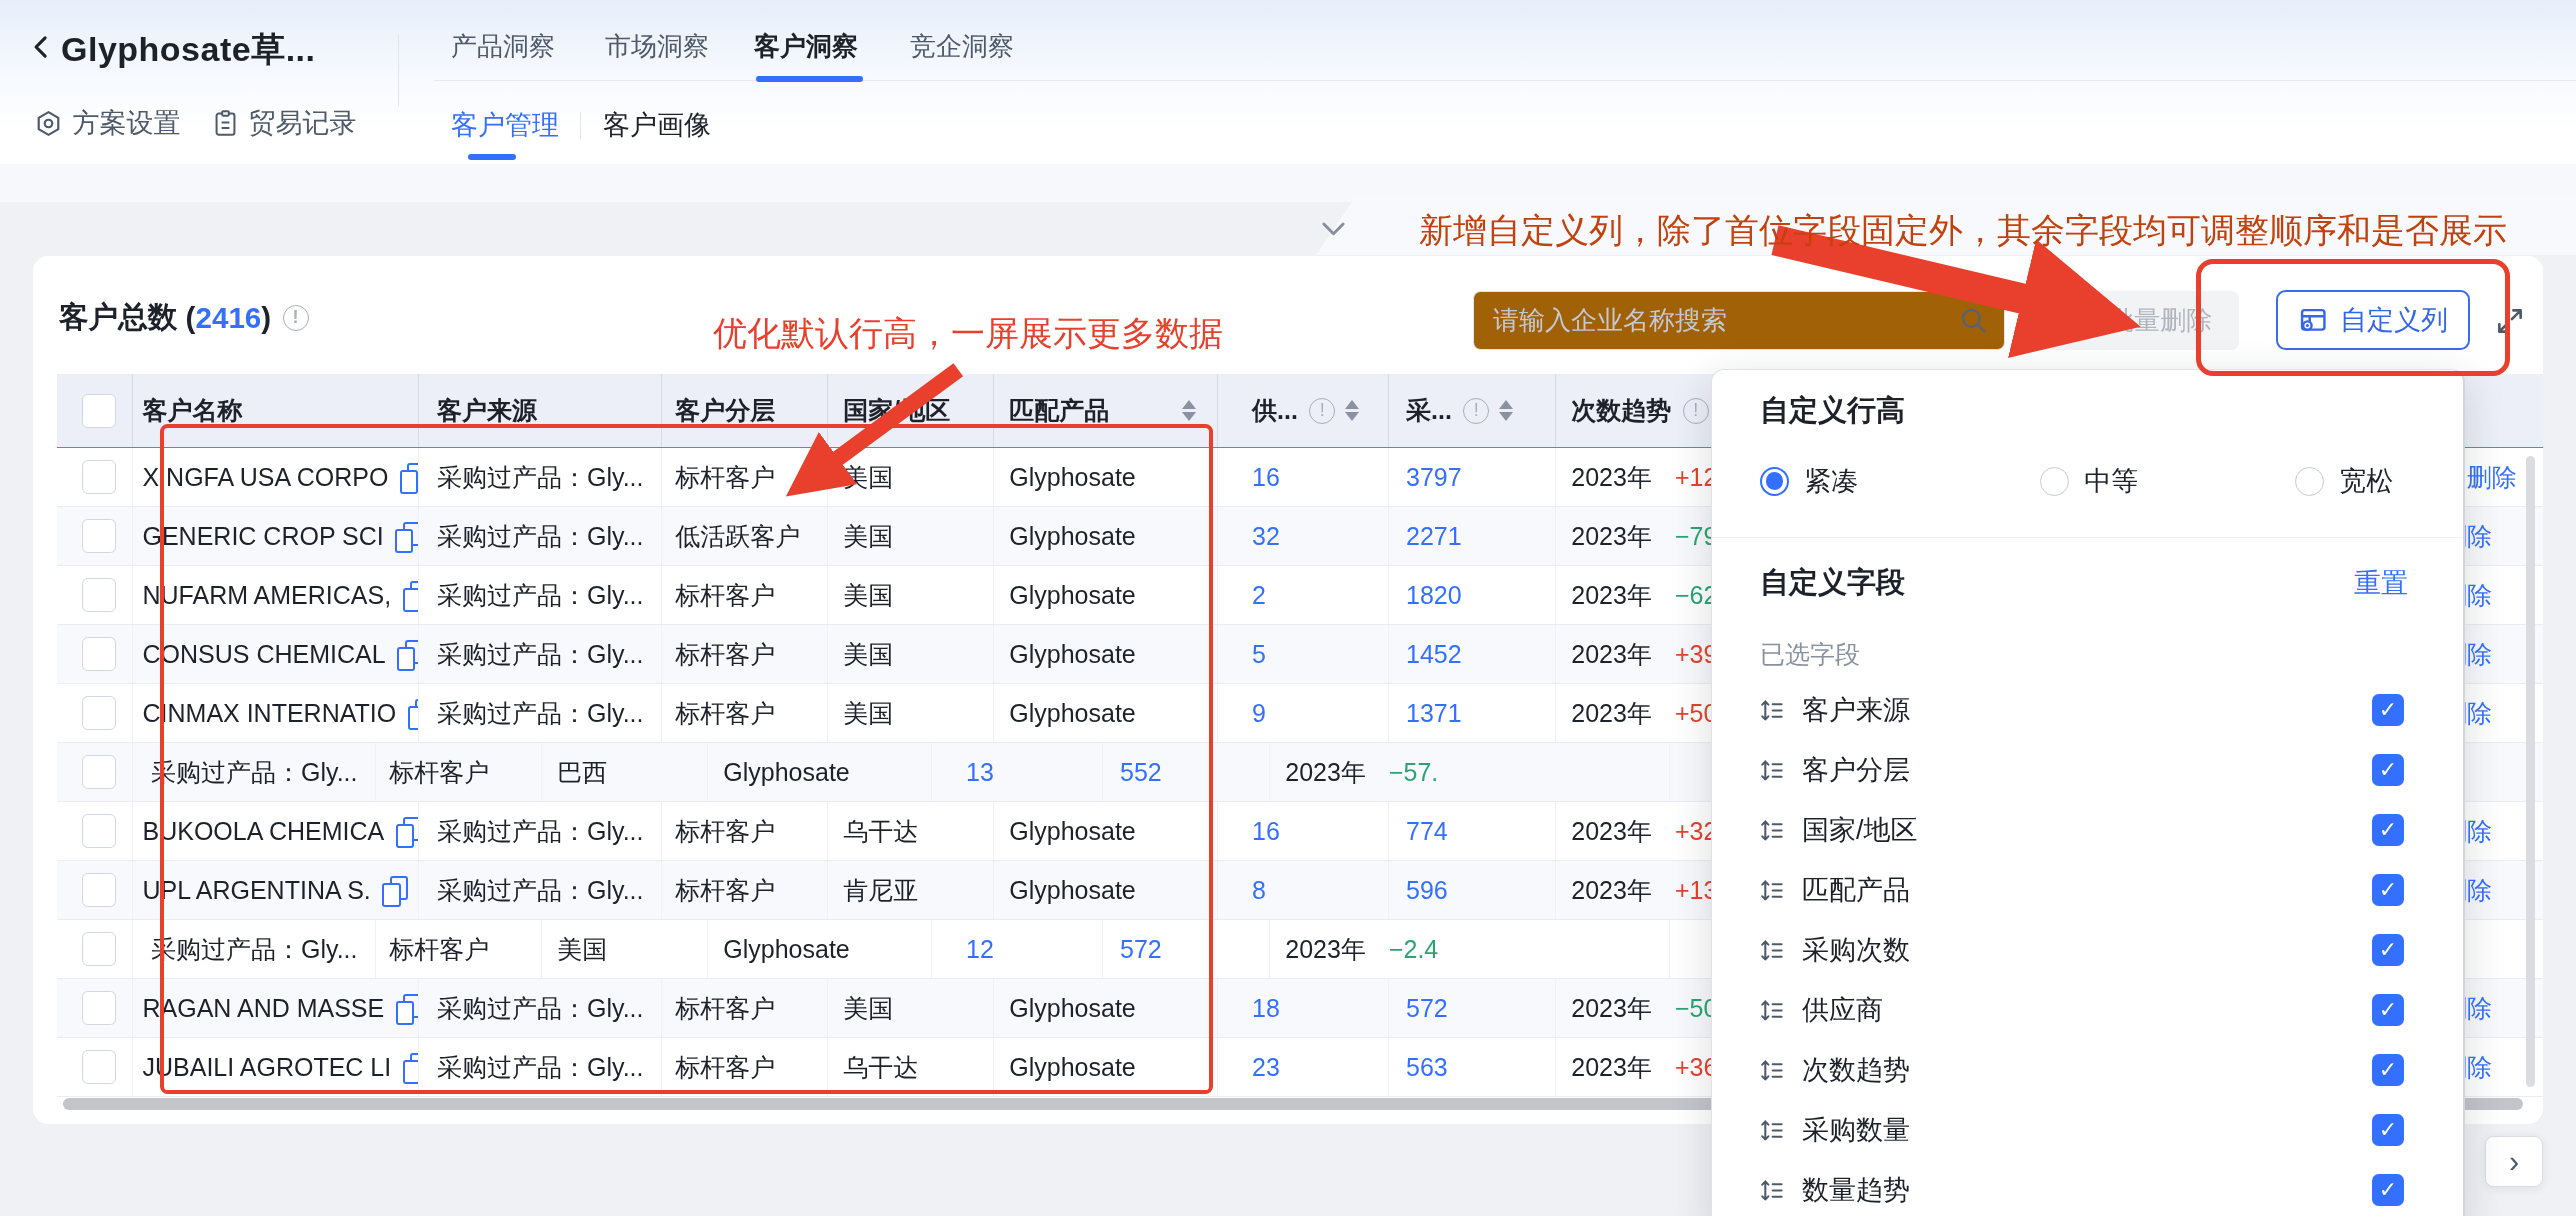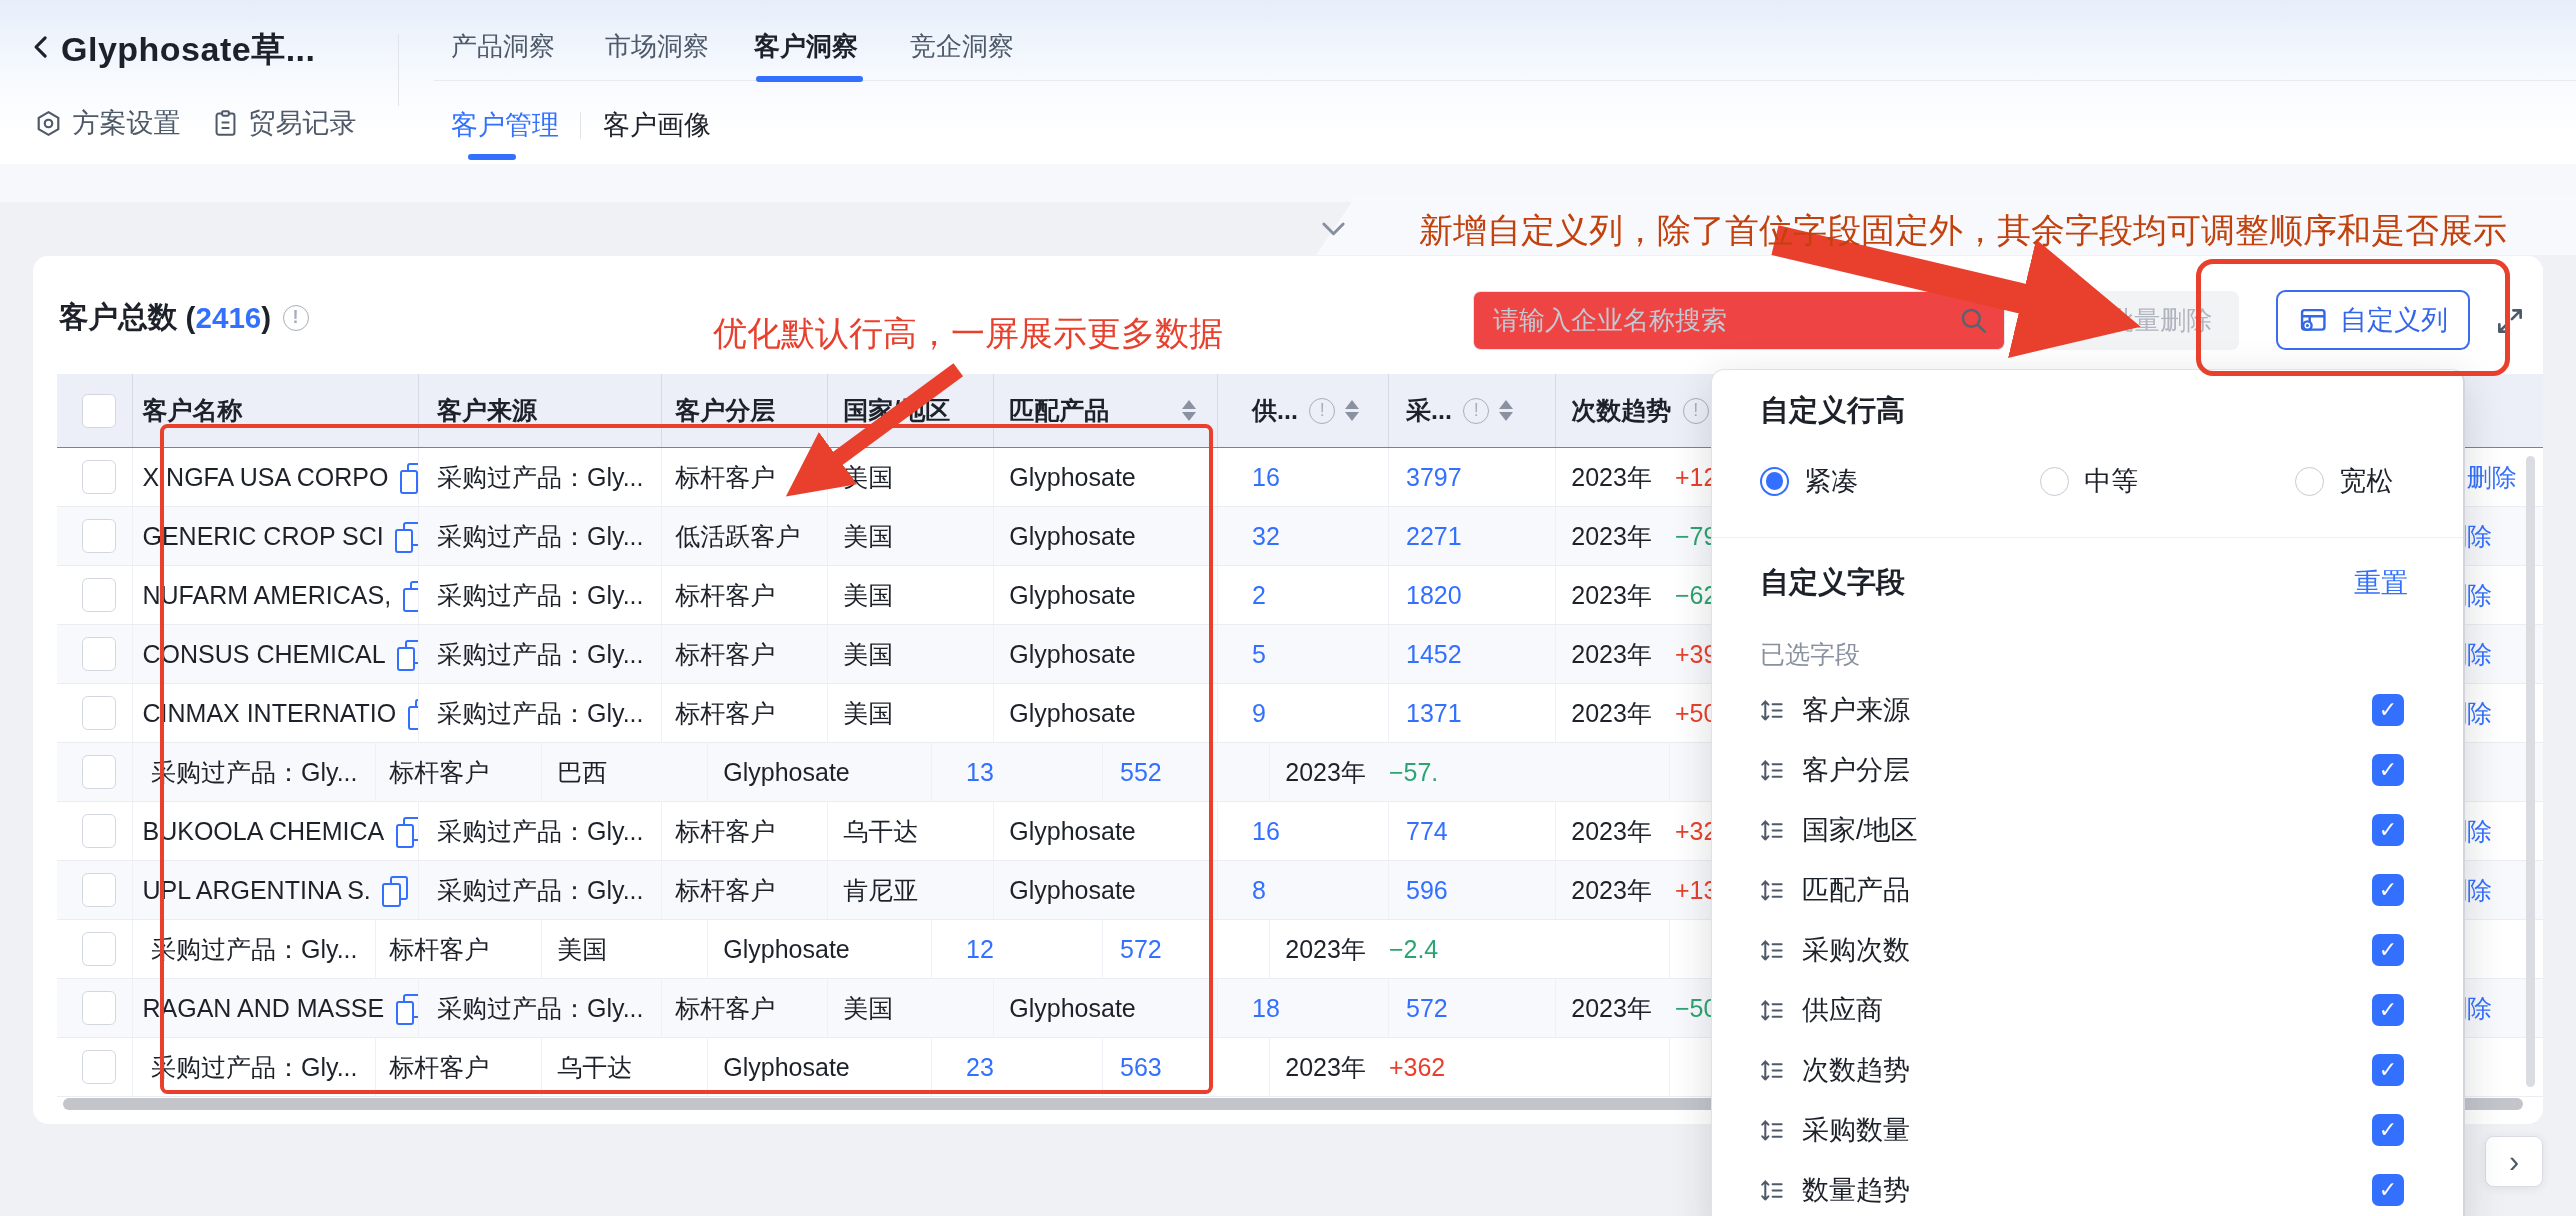--- a/index.html
+++ b/index.html
@@ -33,21 +33,21 @@
 
 .card{position:absolute;left:33px;top:256px;width:2510px;height:868px;background:#fff;border-radius:15.3px}
 
 .sum{position:absolute;left:59px;top:297px;font-size:29.6px;font-weight:700;display:flex;align-items:center;z-index:2}
 .sum .cnt{color:#3370FF}
 .info{display:inline-block;width:26px;height:26px;border:1.9px solid #A8AEBA;border-radius:50%;color:#A8AEBA;font-size:18px;line-height:22px;text-align:center;font-weight:700;flex:none}
 .info::after{content:"!"}
 .sum .info{margin-left:11.4px}
 
 
-.search{position:absolute;left:1473px;top:291px;width:532px;height:59px;border:1.9px solid #E4E6EB;border-radius:7.6px;background:#ef4444;display:flex;align-items:center;padding:0 15.3px 0 19px;z-index:2}
+.search{position:absolute;left:1473px;top:291px;width:532px;height:59px;border:1.9px solid #E4E6EB;border-radius:7.6px;background:#a16207;display:flex;align-items:center;padding:0 15.3px 0 19px;z-index:2}
 .search input{flex:1;border:none;outline:none;font-size:26px;color:#1D2129;background:transparent;font-family:inherit}
 .search input::placeholder{color:#C3C8D2}
 .btn-del{position:absolute;left:2045px;top:291px;width:194px;height:59px;background:#F2F3F5;border:none;border-radius:7.6px;color:#AFB4BE;font-size:26px;display:flex;align-items:center;justify-content:center;gap:9.5px;z-index:2;font-family:inherit}
 .btn-cus{position:absolute;left:2276px;top:290px;width:194px;height:60px;background:#fff;border:2.9px solid #3B6BEF;border-radius:9.5px;color:#3366E8;font-size:27px;font-weight:500;display:flex;align-items:center;justify-content:center;gap:11.4px;z-index:2;font-family:inherit;cursor:pointer}
 .expand{position:absolute;left:2494px;top:305px;width:32px;height:32px;z-index:2;cursor:pointer}
 
 
 .table{position:absolute;left:57px;top:374px;width:2486px;z-index:1}
 .thead{display:flex;height:74px;background:#ECEFF8;border-bottom:1px solid #ec4899}
 .hcell{display:flex;align-items:center;font-size:25px;font-weight:700;border-right:1px solid #D6DBE8;height:100%;white-space:nowrap;overflow:hidden}
@@ -480,20 +480,24 @@
           </div>
         <div class="cell c-fill"></div>
         <div class="cell c-action">
             <span class="del">删除</span>
           </div>
       </div>
       <div class="trow">
         <div class="cell c-check">
             <span class="cbe"></span>
           </div>
+        <div class="cell c-name">
+            <span>JUBAILI AGROTEC LI</span>
+            <span class="copy"></span>
+          </div>
         <div class="cell c-source">采购过产品：Gly...</div>
         <div class="cell c-tier">标杆客户</div>
         <div class="cell c-country">乌干达</div>
         <div class="cell c-product">Glyphosate</div>
         <div class="cell c-supplier">
             <span class="blue lk">23</span>
           </div>
         <div class="cell c-times">
             <span class="blue lk">563</span>
           </div>

